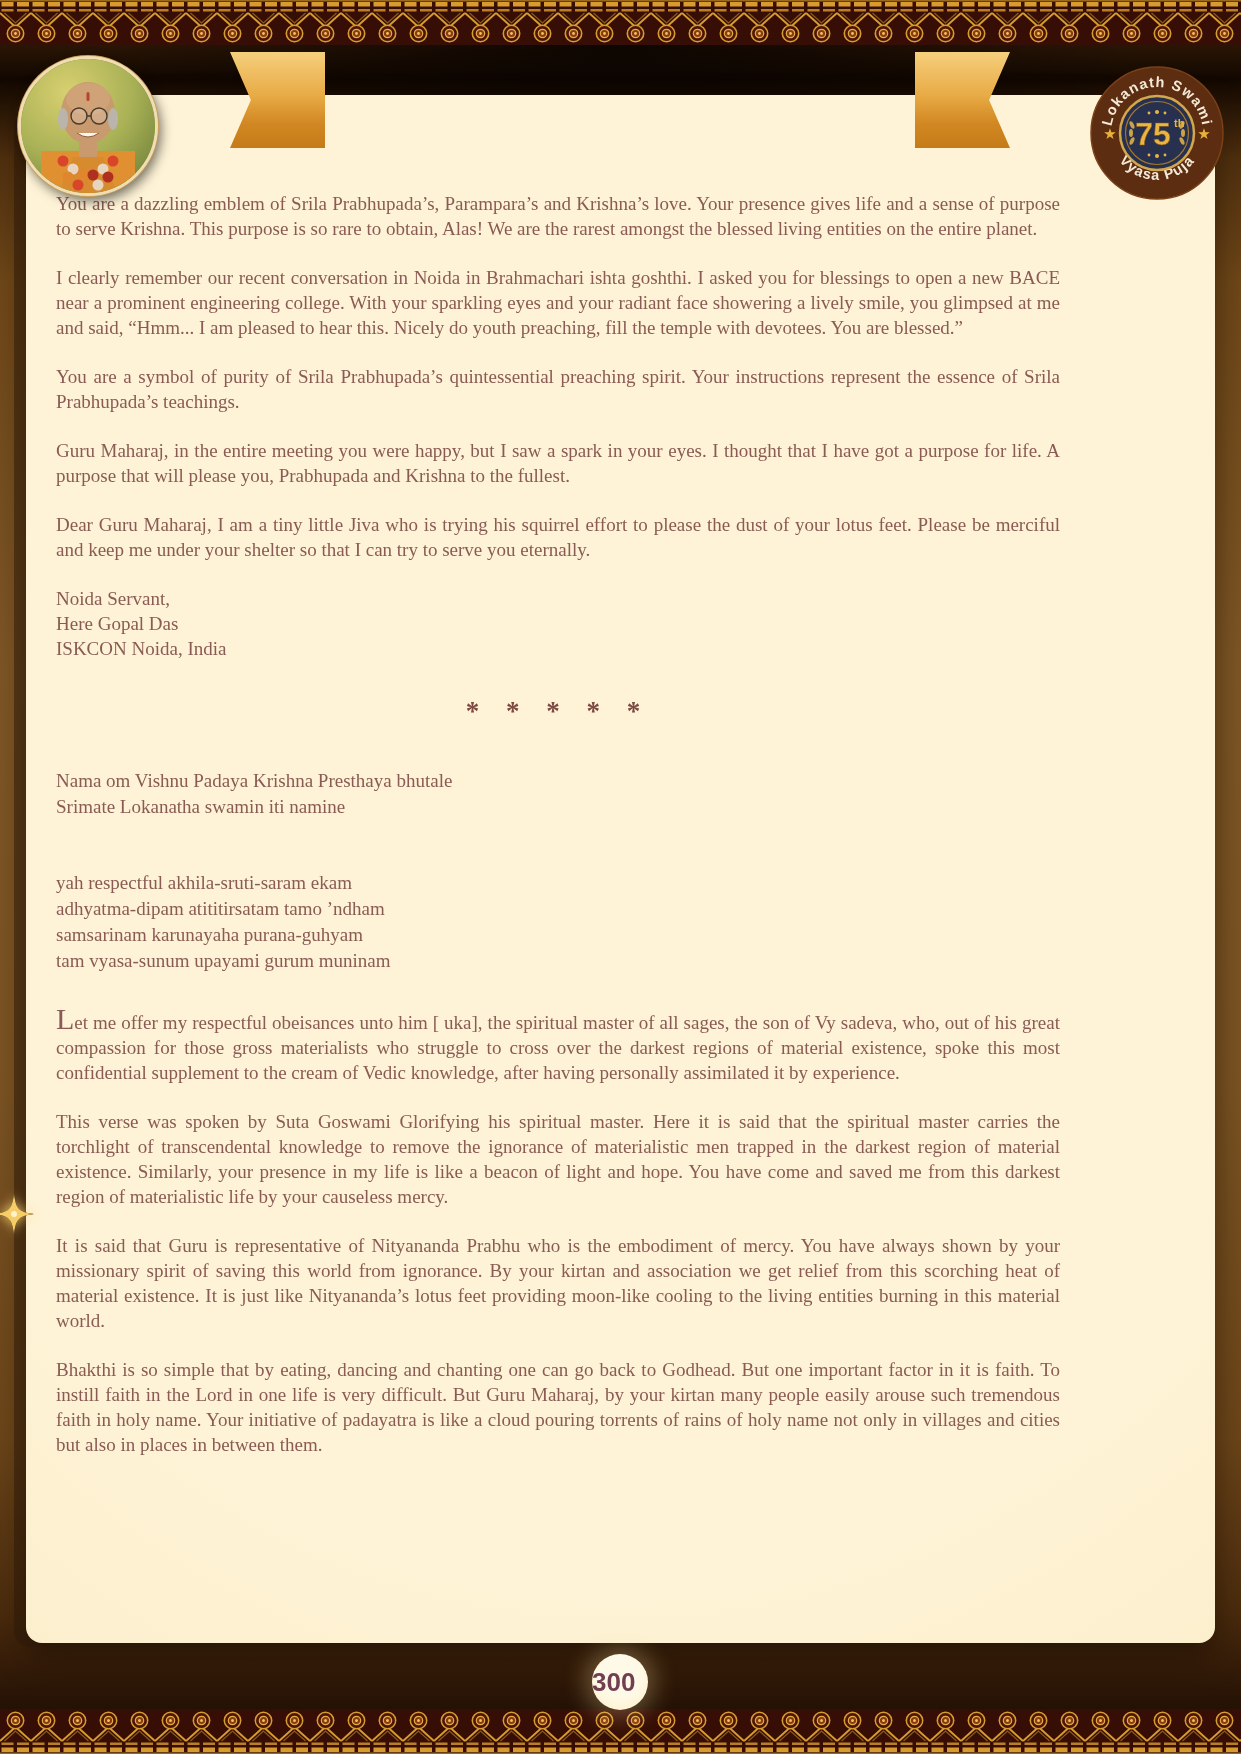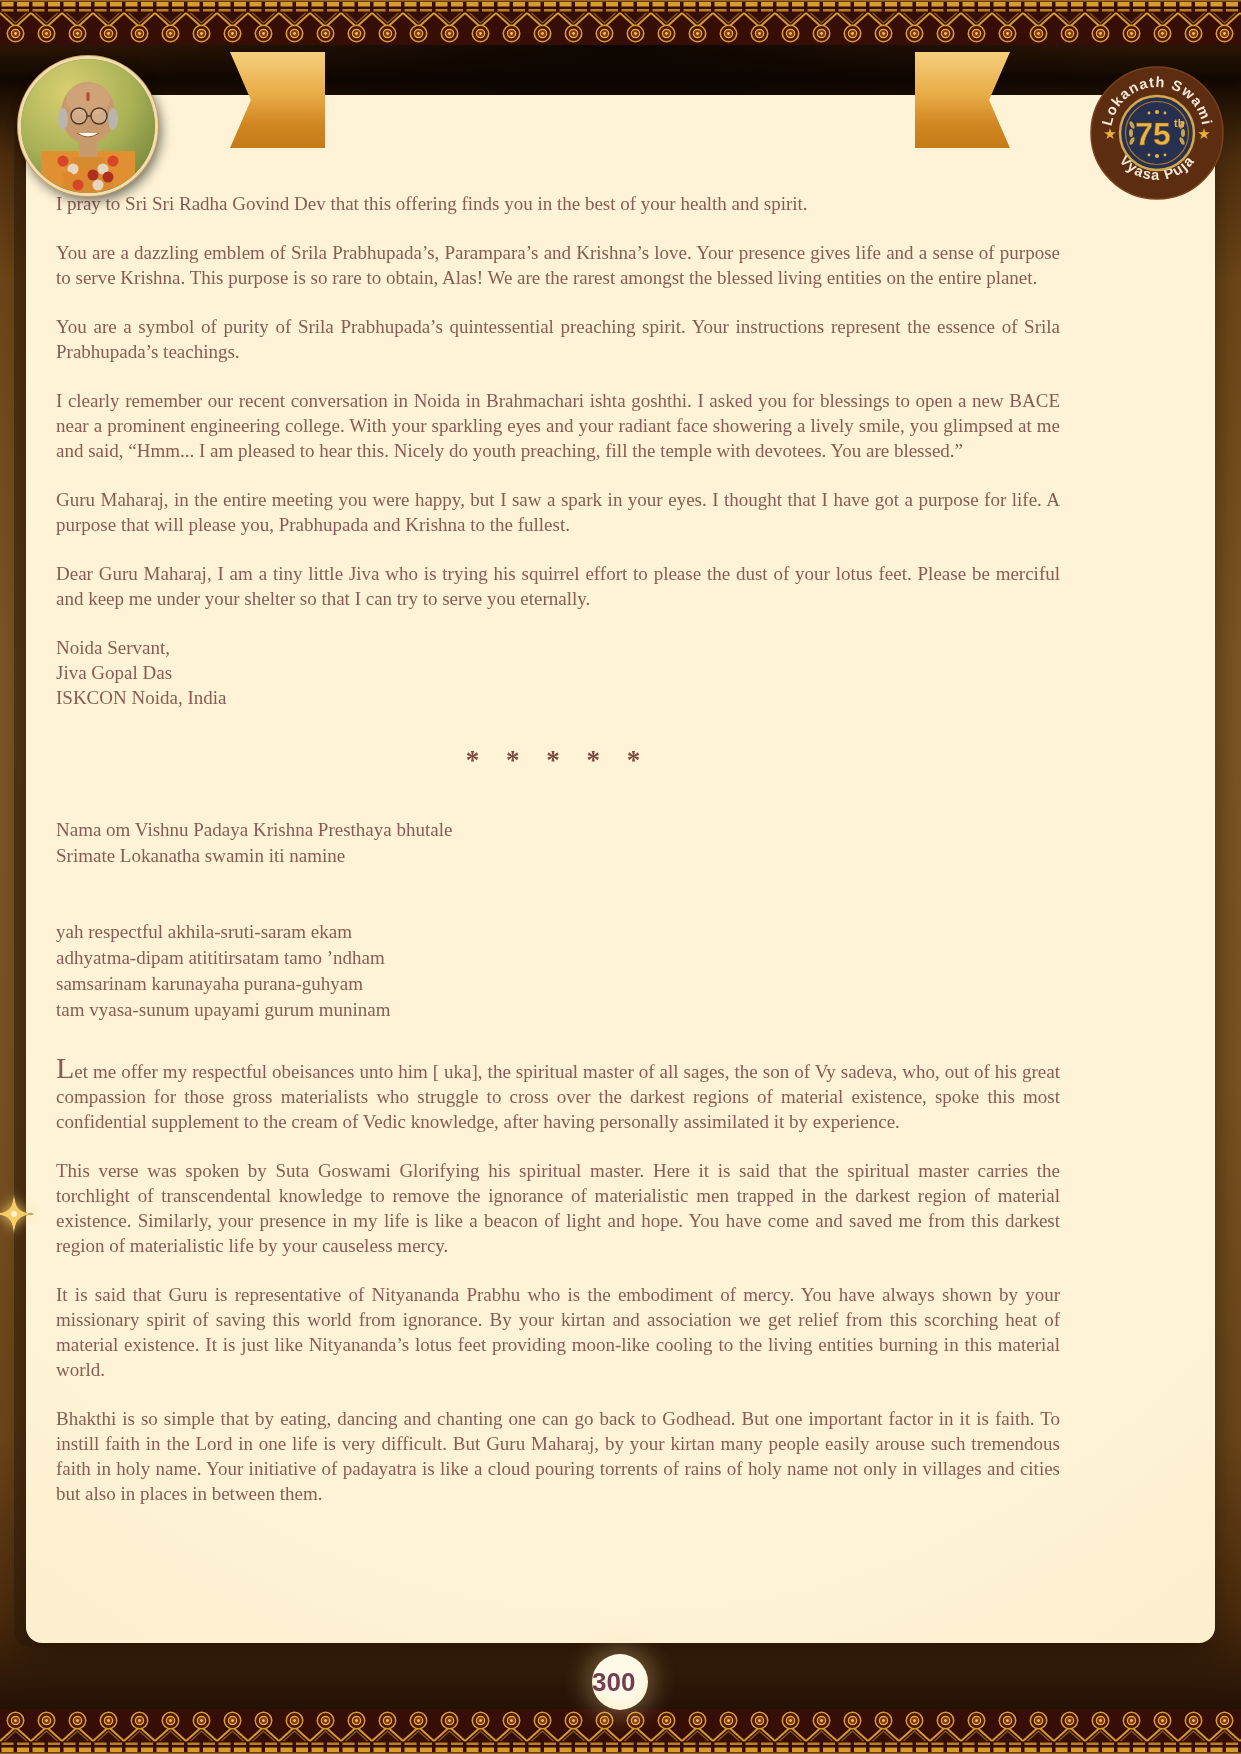--- a/index.html
+++ b/index.html
@@ -83,30 +83,29 @@
 </style>
 </head>
 <body>
 
 <div class="page">
 
   <div class="top-shade"></div>
 
   <div class="panel">
     <div class="textcol">
-      <p>I pray to Sri Sri Radha Govind Dev that this offering finds you in the best of your health and spirit.</p>
       <p>You are a dazzling emblem of Srila Prabhupada’s, Parampara’s and Krishna’s love. Your presence gives life and a sense of purpose to serve Krishna. This purpose is so rare to obtain, Alas! We are the rarest amongst the blessed living entities on the entire planet.</p>
+      <p>I clearly remember our recent conversation in Noida in Brahmachari ishta goshthi. I asked you for blessings to open a new BACE near a prominent engineering college. With your sparkling eyes and your radiant face showering a lively smile, you glimpsed at me and said, “Hmm... I am pleased to hear this. Nicely do youth preaching, fill the temple with devotees. You are blessed.”</p>
       <p>You are a symbol of purity of Srila Prabhupada’s quintessential preaching spirit. Your instructions represent the essence of Srila Prabhupada’s teachings.</p>
-      <p>I clearly remember our recent conversation in Noida in Brahmachari ishta goshthi. I asked you for blessings to open a new BACE near a prominent engineering college. With your sparkling eyes and your radiant face showering a lively smile, you glimpsed at me and said, “Hmm... I am pleased to hear this. Nicely do youth preaching, fill the temple with devotees. You are blessed.”</p>
       <p>Guru Maharaj, in the entire meeting you were happy, but I saw a spark in your eyes. I thought that I have got a purpose for life. A purpose that will please you, Prabhupada and Krishna to the fullest.</p>
       <p>Dear Guru Maharaj, I am a tiny little Jiva who is trying his squirrel effort to please the dust of your lotus feet. Please be merciful and keep me under your shelter so that I can try to serve you eternally.</p>
 
       <div class="signature">
         <div>Noida Servant,</div>
-        <div>Jiva Gopal Das</div>
+        <div>Here Gopal Das</div>
         <div>ISKCON Noida, India</div>
       </div>
 
       <div class="separator">* * * * *</div>
 
       <div class="mantra">
         <div>Nama om Vishnu Padaya Krishna Presthaya bhutale</div>
         <div>Srimate Lokanatha swamin iti namine</div>
       </div>
 

